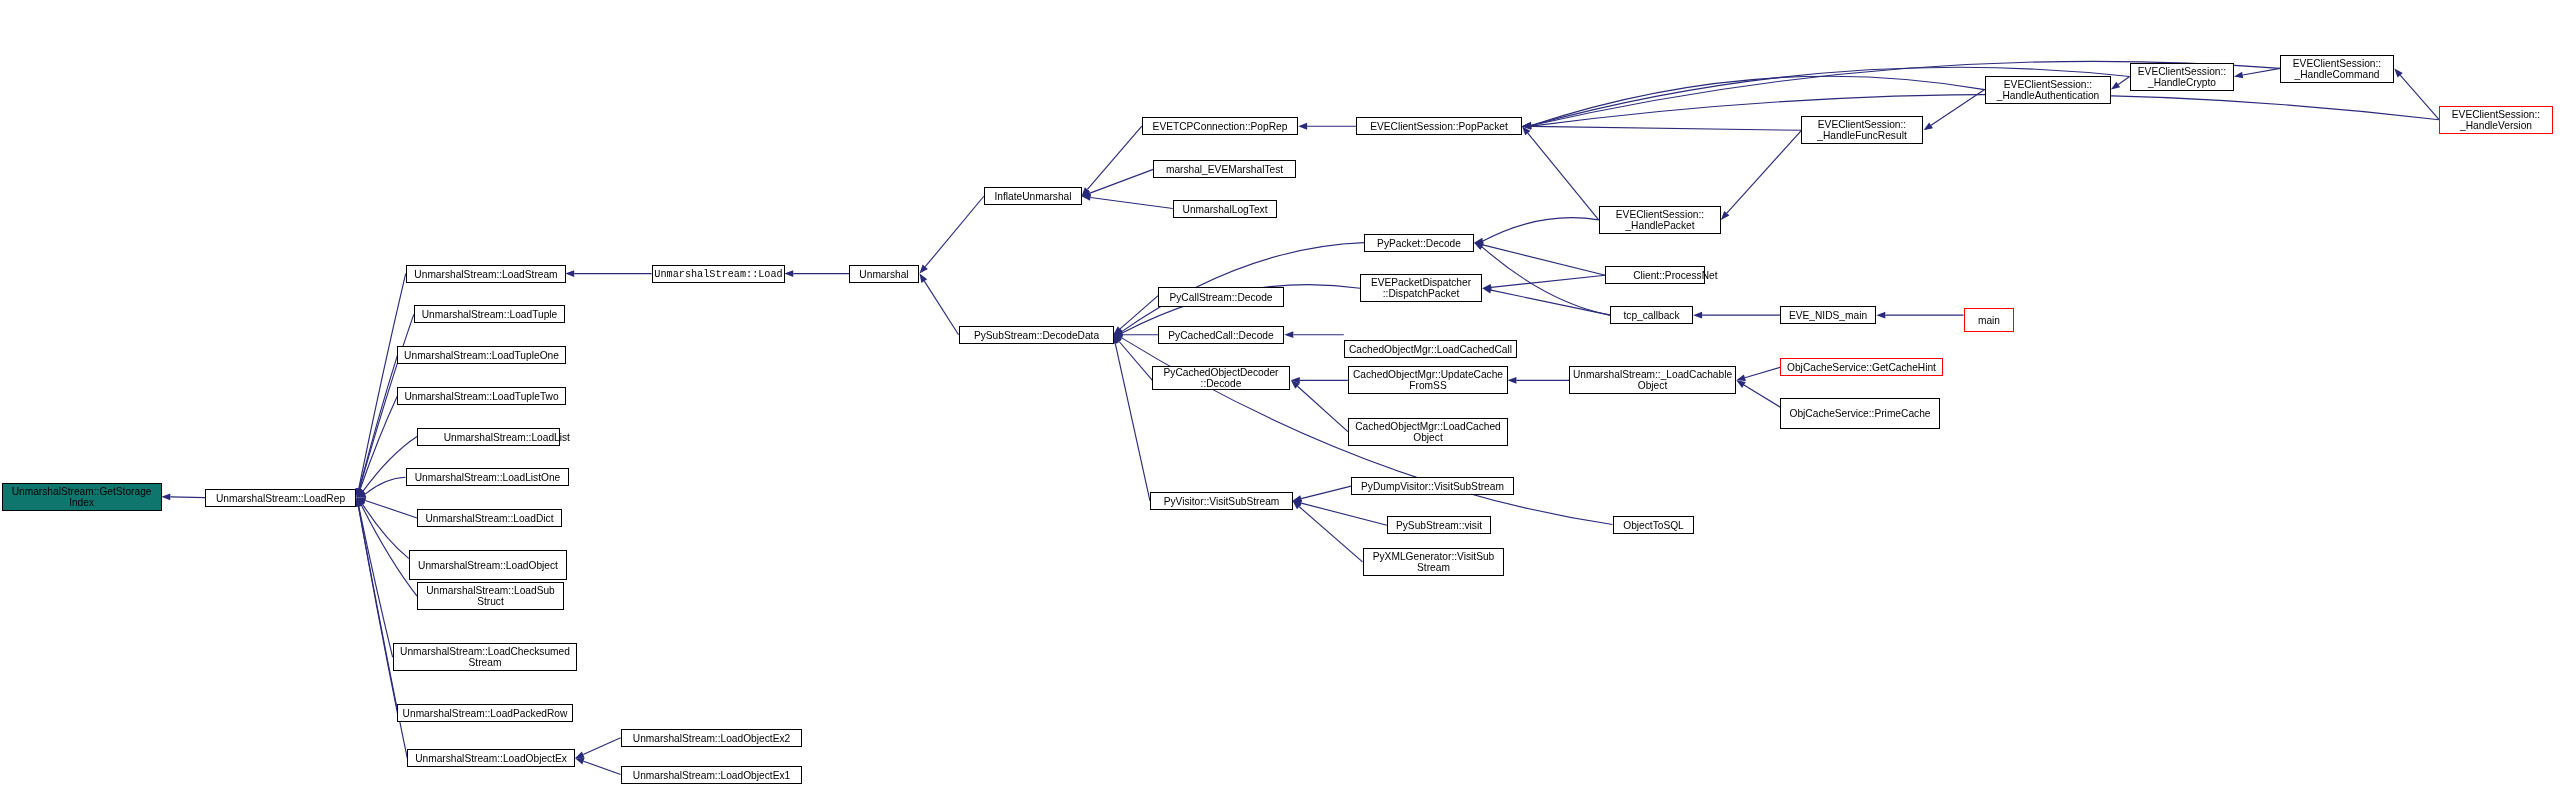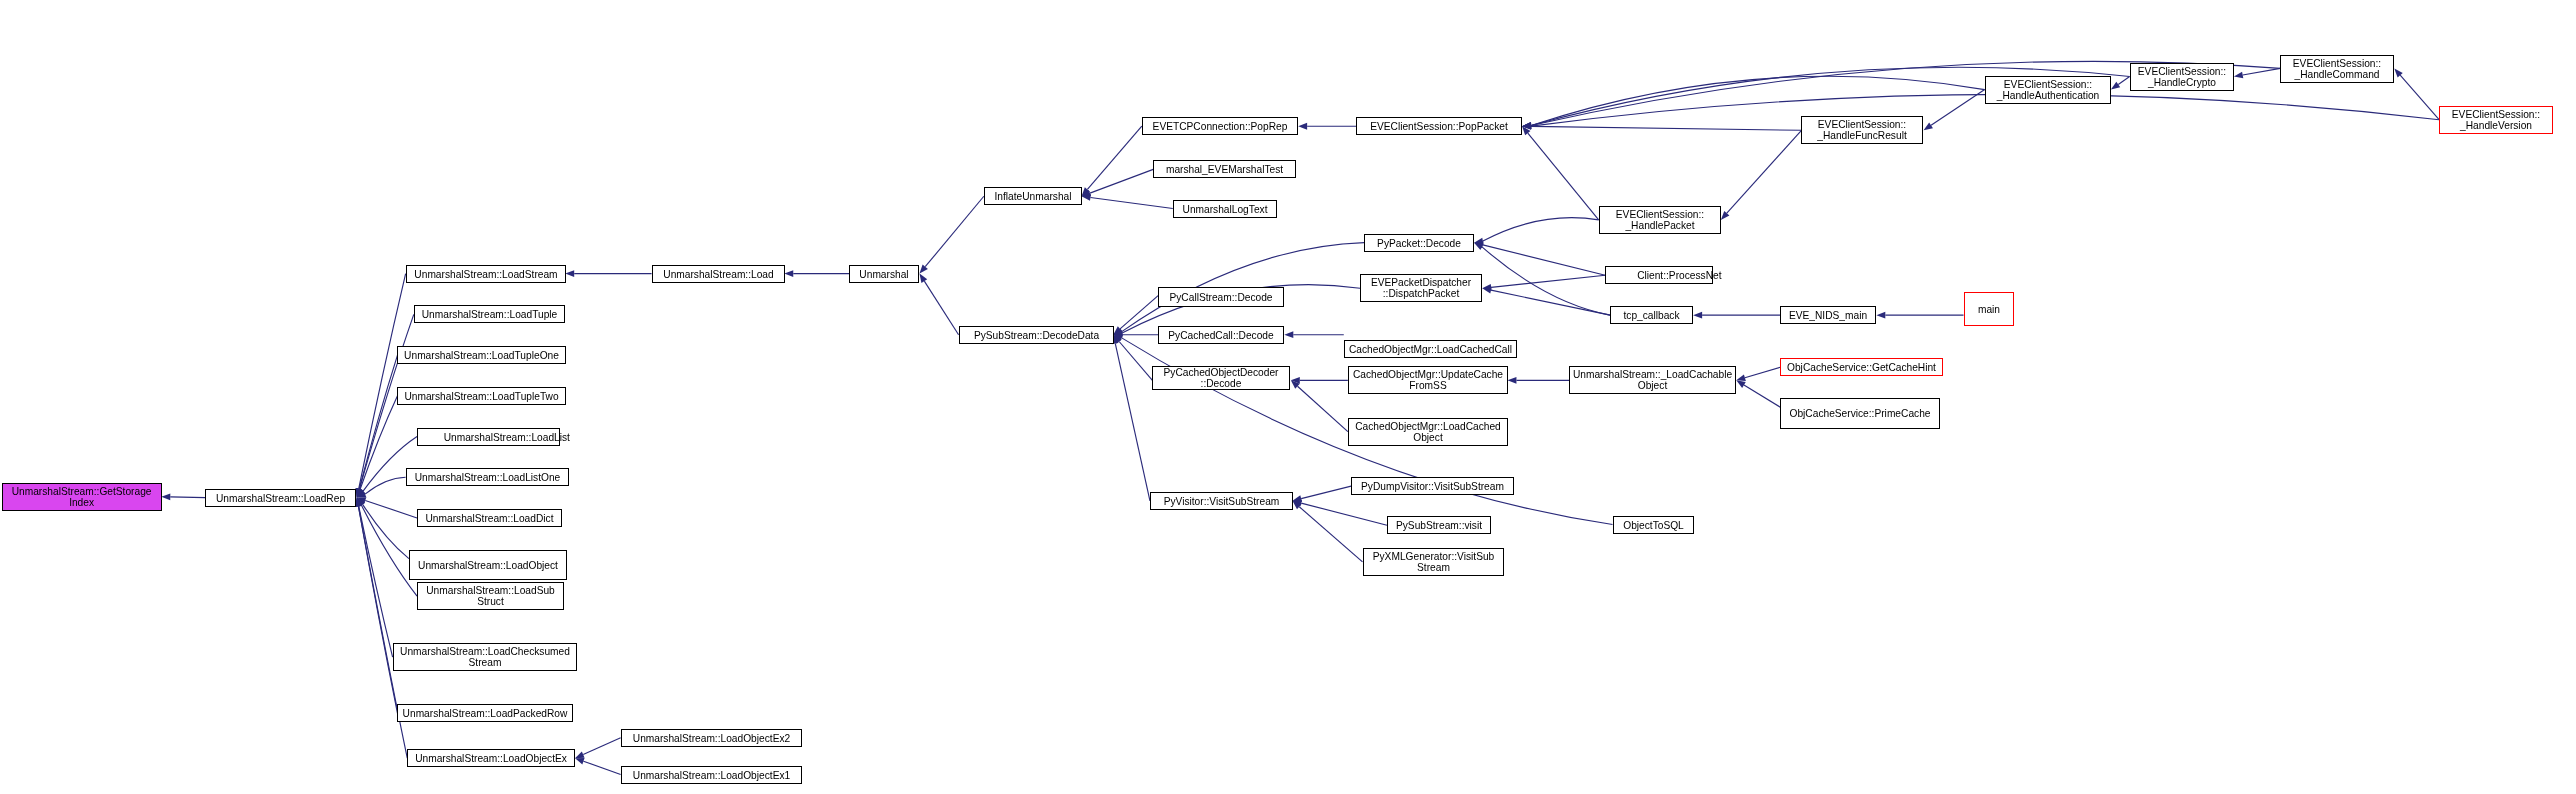--- a/index.html
+++ b/index.html
@@ -161,40 +161,40 @@
       <path d="M 2995 147 L 2947.234234137185 92.28648637532123" fill="none" stroke="#2a2a7a" stroke-width="1.4"></path>
       <polygon points="2940,84 2950.3981652986713,89.52432425021415 2944.0703029756987,95.04864850042831" fill="#2a2a7a"></polygon>
       <path d="M 1927 467 L 1862 467" fill="none" stroke="#2a2a7a" stroke-width="1.4"></path>
       <polygon points="1851,467 1862,462.8 1862,471.2" fill="#2a2a7a"></polygon>
       <path d="M 2186 451 L 2142.546779239792 463.8750283733949" fill="none" stroke="#2a2a7a" stroke-width="1.4"></path>
       <polygon points="2132,467 2141.3536082550886,459.84807630001967 2143.7399502244957,467.90198044677015" fill="#2a2a7a"></polygon>
       <path d="M 2186 500 L 2141.3861001701716 472.73595010399373" fill="none" stroke="#2a2a7a" stroke-width="1.4"></path>
       <polygon points="2132,467 2143.5761902098784,469.1521664026555 2139.196010130465,476.31973380533196" fill="#2a2a7a"></polygon>
     </svg>
   <div id="node-layer">
-      <div class="node root" style="left: 1.6px; top: 483px; width: 160px; height: 28px; background: #d946ef;">UnmarshalStream::GetStorage
+      <div class="node root" style="left: 1.6px; top: 483px; width: 160px; height: 28px; background: #0f766e;">UnmarshalStream::GetStorage
 Index</div>
       <div class="node" style="left: 205px; top: 489px; width: 151px; height: 18px;">UnmarshalStream::LoadRep</div>
       <div class="node" style="left: 406px; top: 265px; width: 160px; height: 18px;">UnmarshalStream::LoadStream</div>
       <div class="node" style="left: 414px; top: 305px; width: 151px; height: 18px;">UnmarshalStream::LoadTuple</div>
       <div class="node" style="left: 397px; top: 346px; width: 169px; height: 18px;">UnmarshalStream::LoadTupleOne</div>
       <div class="node" style="left: 397px; top: 387px; width: 169px; height: 18px;">UnmarshalStream::LoadTupleTwo</div>
       <div class="node" style="left: 417px; top: 428px; width: 143px; height: 18px; padding-left: 39px;">UnmarshalStream::LoadList</div>
       <div class="node" style="left: 406px; top: 468px; width: 163px; height: 18px;">UnmarshalStream::LoadListOne</div>
       <div class="node" style="left: 417px; top: 509px; width: 145px; height: 18px;">UnmarshalStream::LoadDict</div>
       <div class="node" style="left: 409px; top: 550px; width: 158px; height: 30px;">UnmarshalStream::LoadObject</div>
       <div class="node" style="left: 417px; top: 582px; width: 147px; height: 28px;">UnmarshalStream::LoadSub
 Struct</div>
       <div class="node" style="left: 393px; top: 643px; width: 184px; height: 28px;">UnmarshalStream::LoadChecksumed
 Stream</div>
       <div class="node" style="left: 397px; top: 704px; width: 176px; height: 18px;">UnmarshalStream::LoadPackedRow</div>
       <div class="node" style="left: 407px; top: 749px; width: 168px; height: 18px;">UnmarshalStream::LoadObjectEx</div>
       <div class="node" style="left: 621px; top: 729px; width: 181px; height: 18px;">UnmarshalStream::LoadObjectEx2</div>
       <div class="node" style="left: 621px; top: 766px; width: 181px; height: 18px;">UnmarshalStream::LoadObjectEx1</div>
-      <div class="node" style="left: 652px; top: 265px; width: 133px; height: 18px;">UnmarshalStream::Load</div>
+      <div class="node" style="left: 652px; top: 265px; width: 133px; height: 18px; font-family: Liberation Mono, monospace;">UnmarshalStream::Load</div>
       <div class="node" style="left: 849px; top: 265px; width: 70px; height: 18px;">Unmarshal</div>
       <div class="node" style="left: 984px; top: 187px; width: 98px; height: 18px;">InflateUnmarshal</div>
       <div class="node" style="left: 1153px; top: 160px; width: 143px; height: 18px;">marshal_EVEMarshalTest</div>
       <div class="node" style="left: 1173px; top: 200px; width: 104px; height: 18px;">UnmarshalLogText</div>
       <div class="node" style="left: 959px; top: 326px; width: 155px; height: 18px;">PySubStream::DecodeData</div>
       <div class="node" style="left: 1142px; top: 117px; width: 156px; height: 18px;">EVETCPConnection::PopRep</div>
       <div class="node" style="left: 1158px; top: 287px; width: 126px; height: 20px;">PyCallStream::Decode</div>
       <div class="node" style="left: 1158px; top: 326px; width: 126px; height: 18px;">PyCachedCall::Decode</div>
       <div class="node" style="left: 1152px; top: 366px; width: 138px; height: 24px;">PyCachedObjectDecoder
 ::Decode</div>
@@ -208,24 +208,24 @@
       <div class="node" style="left: 1348px; top: 418px; width: 160px; height: 28px;">CachedObjectMgr::LoadCached
 Object</div>
       <div class="node" style="left: 1351px; top: 477px; width: 163px; height: 18px;">PyDumpVisitor::VisitSubStream</div>
       <div class="node" style="left: 1387px; top: 516px; width: 104px; height: 18px;">PySubStream::visit</div>
       <div class="node" style="left: 1363px; top: 548px; width: 141px; height: 28px;">PyXMLGenerator::VisitSub
 Stream</div>
       <div class="node" style="left: 1613px; top: 516px; width: 81px; height: 18px;">ObjectToSQL</div>
       <div class="node" style="left: 1356px; top: 117px; width: 166px; height: 18px;">EVEClientSession::PopPacket</div>
       <div class="node" style="left: 1599px; top: 206px; width: 122px; height: 28px;">EVEClientSession::
 _HandlePacket</div>
-      <div class="node" style="left: 1605px; top: 266px; width: 108px; height: 18px; padding-left: 43px;">Client::ProcessNet</div>
+      <div class="node" style="left: 1605px; top: 266px; width: 100px; height: 18px; padding-left: 43px;">Client::ProcessNet</div>
       <div class="node" style="left: 1610px; top: 306px; width: 83px; height: 18px;">tcp_callback</div>
       <div class="node" style="left: 1780px; top: 306px; width: 96px; height: 18px;">EVE_NIDS_main</div>
-      <div class="node hot" style="left: 1964px; top: 292px; width: 50px; height: 34px; border-color: rgb(255, 0, 0);">main</div>
+      <div class="node hot" style="left: 1964px; top: 308px; width: 50px; height: 24px; border-color: rgb(255, 0, 0);">main</div>
       <div class="node" style="left: 1801px; top: 116px; width: 122px; height: 28px;">EVEClientSession::
 _HandleFuncResult</div>
       <div class="node" style="left: 1985px; top: 76px; width: 126px; height: 28px;">EVEClientSession::
 _HandleAuthentication</div>
       <div class="node" style="left: 2130px; top: 63px; width: 104px; height: 28px;">EVEClientSession::
 _HandleCrypto</div>
       <div class="node" style="left: 2280px; top: 55px; width: 114px; height: 28px;">EVEClientSession::
 _HandleCommand</div>
       <div class="node hot" style="left: 2439px; top: 106px; width: 114px; height: 28px; border-color: rgb(255, 0, 0);">EVEClientSession::
 _HandleVersion</div>

